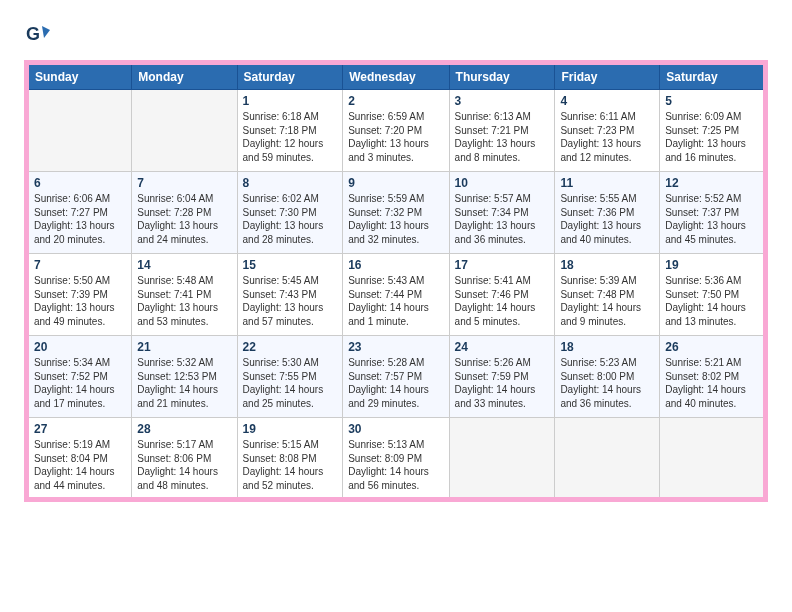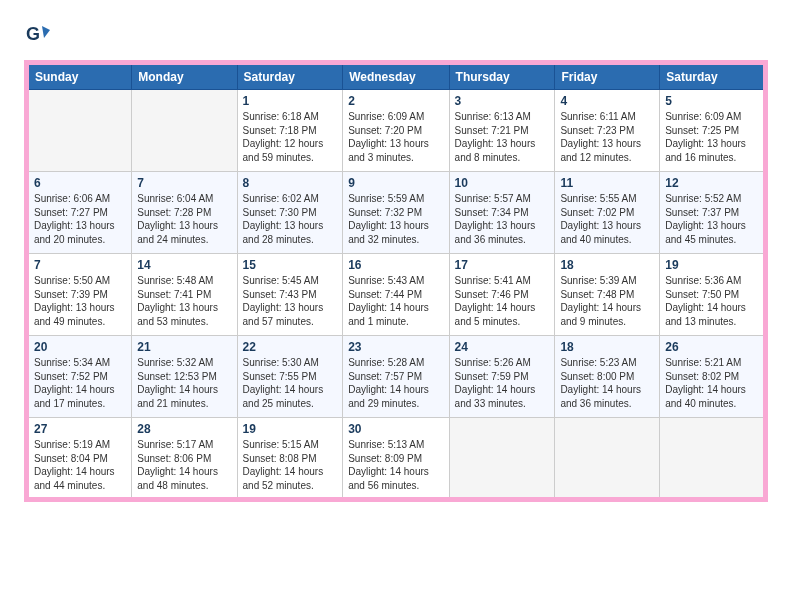--- a/index.html
+++ b/index.html
@@ -142,21 +142,21 @@
           <td class="empty"></td>
           <td>
             <span class="day-number">1</span>
             <div class="day-info">Sunrise: 6:18 AM
 Sunset: 7:18 PM
 Daylight: 12 hours
 and 59 minutes.</div>
           </td>
           <td>
             <span class="day-number">2</span>
-            <div class="day-info">Sunrise: 6:09 AM
+            <div class="day-info">Sunrise: 6:59 AM
 Sunset: 7:20 PM
 Daylight: 13 hours
 and 3 minutes.</div>
           </td>
           <td>
             <span class="day-number">3</span>
             <div class="day-info">Sunrise: 6:13 AM
 Sunset: 7:21 PM
 Daylight: 13 hours
 and 8 minutes.</div>
@@ -208,21 +208,21 @@
           <td>
             <span class="day-number">10</span>
             <div class="day-info">Sunrise: 5:57 AM
 Sunset: 7:34 PM
 Daylight: 13 hours
 and 36 minutes.</div>
           </td>
           <td>
             <span class="day-number">11</span>
             <div class="day-info">Sunrise: 5:55 AM
-Sunset: 7:02 PM
+Sunset: 7:36 PM
 Daylight: 13 hours
 and 40 minutes.</div>
           </td>
           <td>
             <span class="day-number">12</span>
             <div class="day-info">Sunrise: 5:52 AM
 Sunset: 7:37 PM
 Daylight: 13 hours
 and 45 minutes.</div>
           </td>

